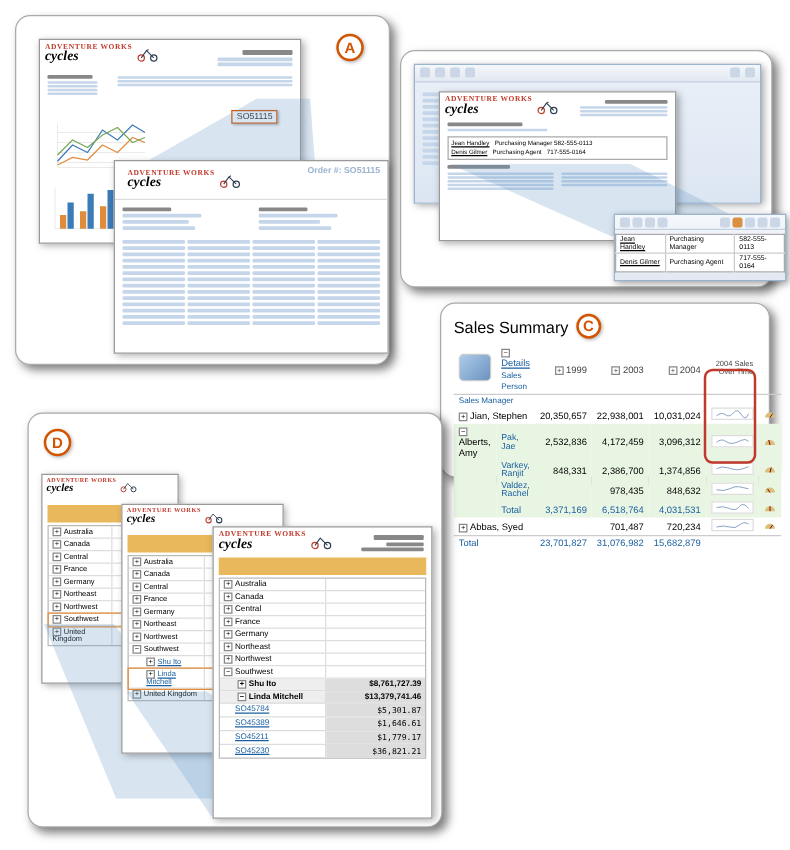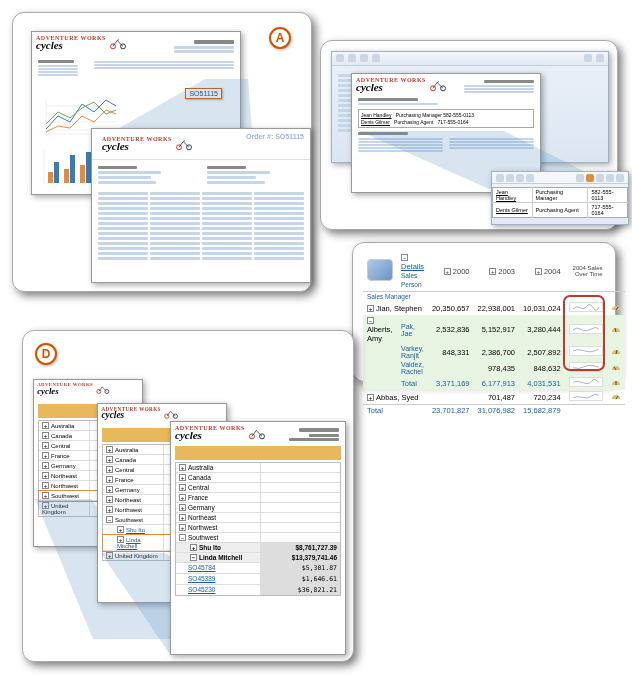--- a/index.html
+++ b/index.html
@@ -540,32 +540,36 @@
         <td>Purchasing Agent</td>
         <td>717-555-0164</td>
       </tr>
     </tbody>
       </table>
   </div>
 </div>
 
 <div class="panel panel-c">
   <div class="c-inner">
+    <div class="c-title">
+      <span>Sales Summary</span>
+      <div class="badge" style="position:static;width:20px;height:20px;">C</div>
+    </div>
     <table class="c-table">
       <tbody>
           <tr class="hdr-row">
         <th class="left" style="width:58px;">
           <span class="mgr-icon"></span>
         </th>
         <th class="left" style="width:50px;">
           <span class="expander">−</span>
           <span style="color:#1a5fa0;text-decoration:underline;">Details</span><br>
           <span style="font-size:6.5px;color:#1a5fa0;">Sales Person</span>
         </th>
-        <th><span class="expander">+</span><span>2000</span></th>
+        <th><span class="expander">+</span><span>1999</span></th>
         <th><span class="expander">+</span><span>2003</span></th>
         <th><span class="expander">+</span><span>2004</span></th>
         <th style="width:40px;font-size:6px;line-height:1;">2004 Sales Over Time</th>
         <th style="width:12px;"></th>
       </tr>
       <tr>
         <td class="left" colspan="2" style="font-size:6.5px;color:#1a5fa0;">Sales Manager</td>
         <td></td>
             <td></td>
             <td></td>
@@ -584,36 +588,36 @@
         <td><span class="gauge"><svg viewBox="0 0 10 10">
                   <path d="M1 8 A4 4 0 0 1 9 8" fill="#d9c07a"></path>
                   <line x1="5" y1="8" x2="7" y2="5" stroke="#800" stroke-width="0.8"></line>
                 </svg></span></td>
       </tr>
 
       <tr class="subgroup">
         <td class="left"><span class="expander">−</span><span>Alberts, Amy</span></td>
         <td class="left sp">Pak, Jae</td>
         <td>2,532,836</td>
-        <td>5,152,917</td>
-        <td>3,280,444</td>
+        <td>4,172,459</td>
+        <td>3,096,312</td>
         <td><span class="spark"><svg viewBox="0 0 34 10">
                   <path d="M1 6 Q6 2 10 5 T18 7 T26 4 T33 5" stroke="#6b8db5" stroke-width="0.8" fill="none"></path>
                 </svg></span></td>
         <td><span class="gauge"><svg viewBox="0 0 10 10">
                   <path d="M1 8 A4 4 0 0 1 9 8" fill="#d9c07a"></path>
                   <line x1="5" y1="8" x2="4" y2="4" stroke="#800" stroke-width="0.8"></line>
                 </svg></span></td>
       </tr>
       <tr class="subgroup">
         <td></td>
         <td class="left sp">Varkey, Ranjit</td>
         <td>848,331</td>
         <td>2,386,700</td>
-        <td>2,507,892</td>
+        <td>1,374,856</td>
         <td><span class="spark"><svg viewBox="0 0 34 10">
                   <path d="M1 5 Q6 2 12 4 T22 6 T33 3" stroke="#6b8db5" stroke-width="0.8" fill="none"></path>
                 </svg></span></td>
         <td><span class="gauge"><svg viewBox="0 0 10 10">
                   <path d="M1 8 A4 4 0 0 1 9 8" fill="#d9c07a"></path>
                   <line x1="5" y1="8" x2="6" y2="4" stroke="#800" stroke-width="0.8"></line>
                 </svg></span></td>
       </tr>
       <tr class="subgroup">
         <td></td>
@@ -626,21 +630,21 @@
                 </svg></span></td>
         <td><span class="gauge"><svg viewBox="0 0 10 10">
                   <path d="M1 8 A4 4 0 0 1 9 8" fill="#d9c07a"></path>
                   <line x1="5" y1="8" x2="3" y2="5" stroke="#800" stroke-width="0.8"></line>
                 </svg></span></td>
       </tr>
       <tr class="subgroup">
         <td></td>
         <td class="left" style="color:#1a5fa0;">Total</td>
         <td style="color:#1a5fa0;">3,371,169</td>
-        <td style="color:#1a5fa0;">6,177,913</td>
+        <td style="color:#1a5fa0;">6,518,764</td>
         <td style="color:#1a5fa0;">4,031,531</td>
         <td><span class="spark"><svg viewBox="0 0 34 10">
                   <path d="M1 5 Q8 3 14 6 T24 4 T33 6" stroke="#6b8db5" stroke-width="0.8" fill="none"></path>
                 </svg></span></td>
         <td><span class="gauge"><svg viewBox="0 0 10 10">
                   <path d="M1 8 A4 4 0 0 1 9 8" fill="#d9c07a"></path>
                   <line x1="5" y1="8" x2="5" y2="4" stroke="#800" stroke-width="0.8"></line>
                 </svg></span></td>
       </tr>
 
@@ -859,20 +863,24 @@
       <div class="orders">
         <div class="rrow hl">
             <div class="cell">SO45784</div>
             <div class="cell">$5,301.87</div>
           </div>
         <div class="rrow hl">
             <div class="cell">SO45389</div>
             <div class="cell">$1,646.61</div>
           </div>
         <div class="rrow hl">
+            <div class="cell">SO45211</div>
+            <div class="cell">$1,779.17</div>
+          </div>
+        <div class="rrow hl">
             <div class="cell">SO45230</div>
             <div class="cell">$36,821.21</div>
           </div>
 
       </div>
     </div>
   </div>
 </div>
 
 </body></html>

